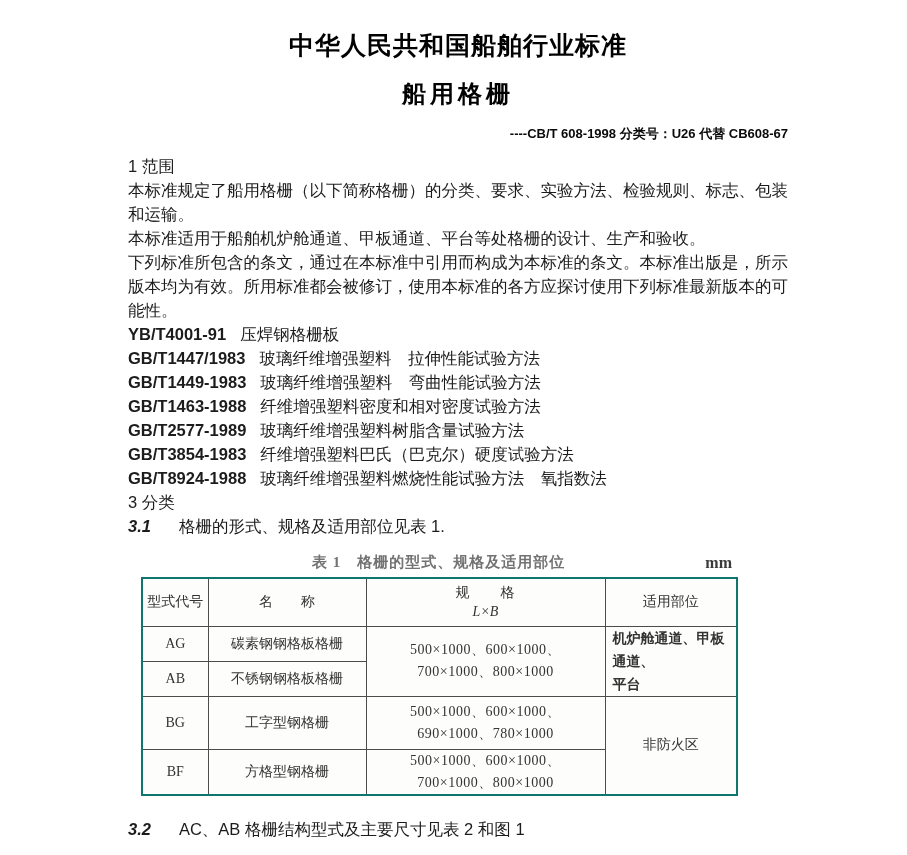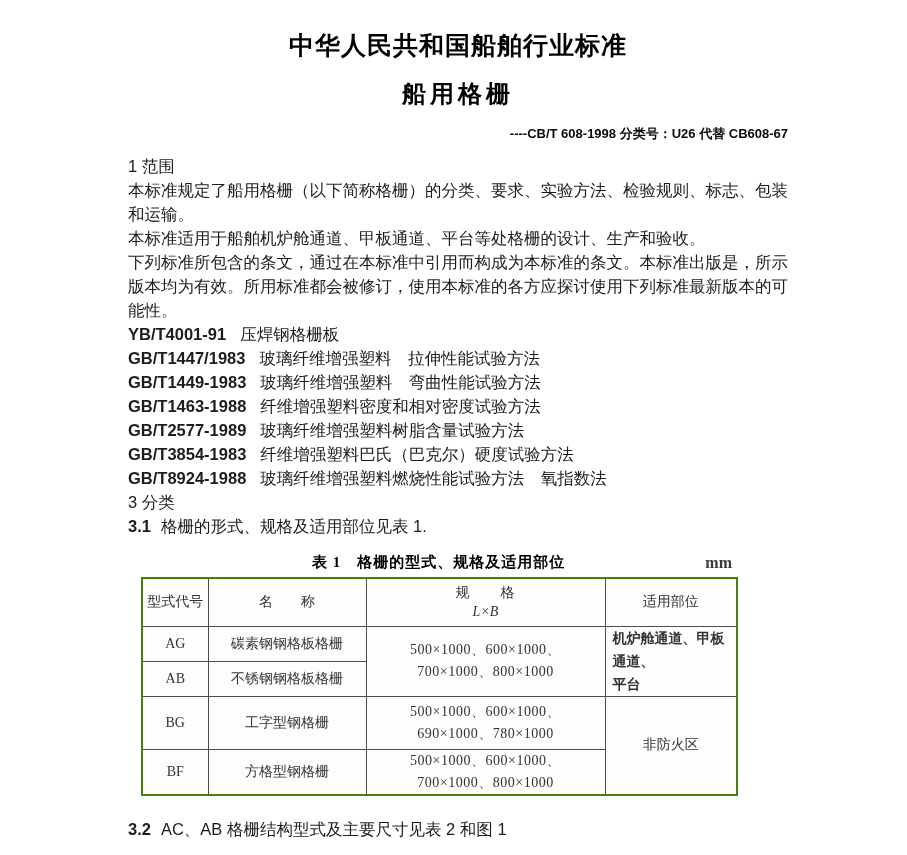--- a/index.html
+++ b/index.html
@@ -45,41 +45,41 @@
   .body-text {
     margin-top: 9px;
     font-size: 16.5px;
     line-height: 24px;
   }
   .body-text p { margin: 0; }
   .heading { font-size: 16.5px; line-height: 24px; font-weight: 400; }
   .ref-line { line-height: 24px; white-space: nowrap; }
   .ref-code { font-weight: 700; display: inline-block; margin-right: 14px; letter-spacing: 0px; }
   .ref-title { font-weight: 400; }
-  .clause-num { font-weight: 600; margin-right: 10px; }
+  .clause-num { font-weight: 600; margin-right: 28px; font-style: italic; }
 
   
   .table-block {
     margin-top: 15px;
     margin-left: 13px;
     width: 595px;
     font-family: "Liberation Serif", serif;
     color: #333;
   }
   .table-caption-row {
     position: relative;
     height: 19px;
     margin-bottom: 5px;
   }
   .table-caption {
     text-align: center;
     font-size: 15px;
     font-weight: 700;
     letter-spacing: 1px;
-    color: #000000;
+    color: #737373;
     line-height: 19px;
   }
   .table-unit {
     position: absolute;
     right: 4px; top: 1px;
     font-size: 16px;
     font-weight: 700;
     color: #3a3a3a;
   }
   table.t1 {
@@ -90,21 +90,21 @@
   }
   table.t1 th, table.t1 td {
     border: 1.5px solid #4c4c4c;
     font-size: 14px;
     font-weight: 400;
     text-align: center;
     vertical-align: middle;
     padding: 0;
     color: #333;
   }
-  table.t1 { border: 2px solid #4d7c0f; }
+  table.t1 { border: 2px solid #0f766e; }
   tr.r-head { height: 48px; }
   tr.r-ag, tr.r-ab { height: 27px; }
   tr.r-bg { height: 53px; }
   tr.r-bf { height: 43px; }
   .spec-sub { font-style: italic; line-height: 18px; }
   .spec-top { line-height: 20px; letter-spacing: 1px; }
   .spec-cell div { line-height: 22px; letter-spacing: 0.5px; }
   .area-left { text-align: left !important; padding-left: 7px !important; }
   .area-left div { line-height: 23px; font-weight: bold; }
 

